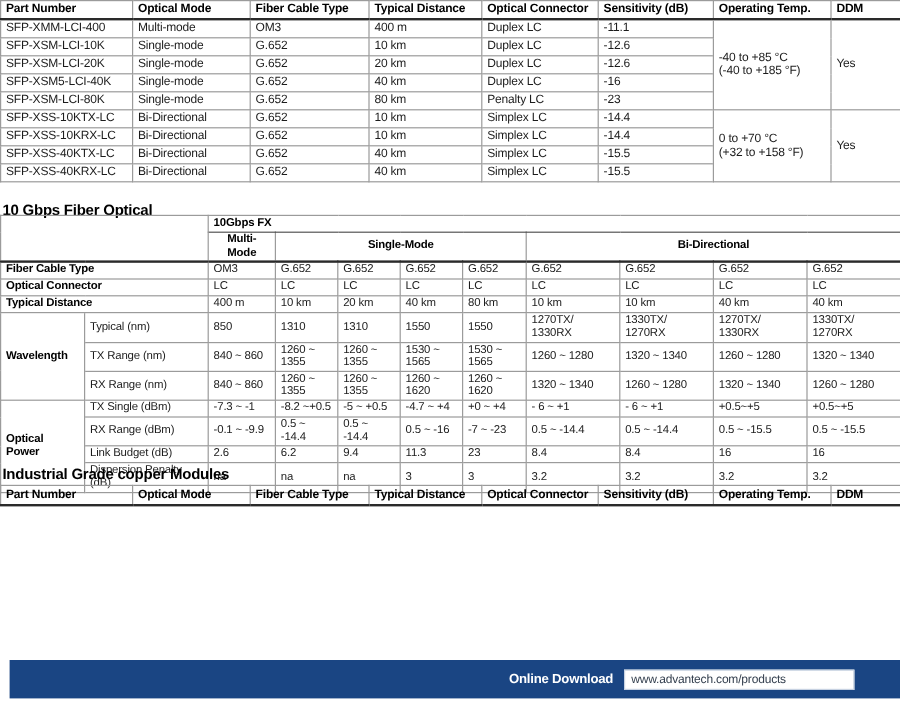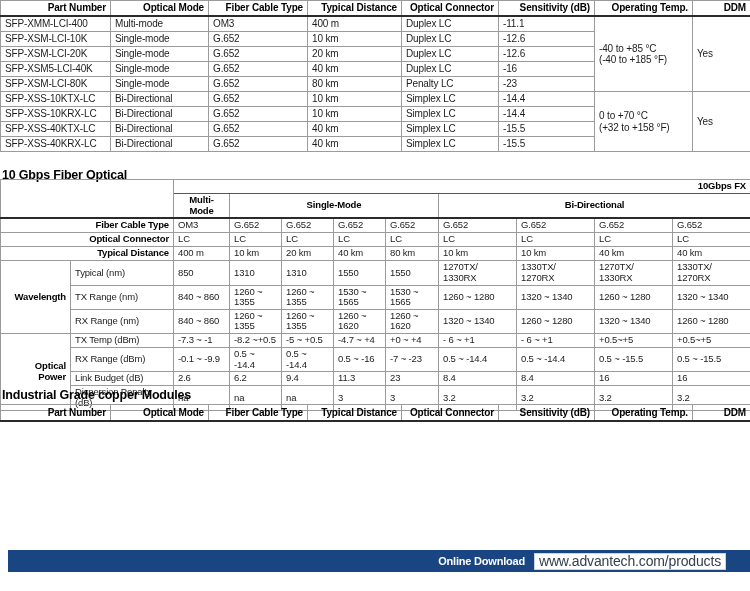--- a/index.html
+++ b/index.html
@@ -11,21 +11,21 @@
   }
   table{border-collapse:collapse;table-layout:fixed;width:750px;position:absolute;left:0;}
   td,th{
     border:1px solid #9b9b9b;
     padding:1px 4px;
     font-size:10px;line-height:1.12;
     text-align:left;vertical-align:middle;
     font-weight:normal;white-space:pre-line;
     overflow:hidden;
   }
-  th{font-weight:bold;color:#000;text-align:right;}
+  th{font-weight:bold;color:#000;}
   table{border:1px solid #7d7d7d;}
 
   
   .t1{top:0;}
   .t1 th{height:12px;border-bottom:2px solid #2a2a2a;}
   .t1 td{height:12px;}
 
   
   .sec-title{
     position:absolute;left:2px;margin:0;
@@ -42,30 +42,30 @@
   .t2 .corner{border-bottom:2px solid #2a2a2a;}
   .t2 .rowlabel{font-weight:bold;}
 
   
   .t3{top:404px;}
   .t3 th{height:13px;border-bottom:2px solid #2a2a2a;}
   .t3 td{height:26px;}
 
   
   .footer-bar{
-    position:absolute;top:550px;left:8px;right:0;height:22px;
+    position:absolute;top:550px;left:8px;right:0;height:32px;
     background:#1a4583;
     display:flex;align-items:center;justify-content:flex-end;
-    gap:9px;padding-right:24px;box-sizing:border-box;
+    gap:9px;padding-right:38px;box-sizing:border-box;
   }
   .footer-label{color:#ffffff;font-weight:bold;font-size:11px;letter-spacing:-0.2px;}
   .url-box{
     background:#ffffff;border:1px solid #c7d2e2;
     width:180px;height:15px;display:flex;align-items:center;
-    padding:0 5px;font-size:14px;color:#35404f;justify-content:center;
+    padding:0 5px;font-size:10px;color:#35404f;
   }
 </style>
 </head>
 <body>
 
 <table class="t1">
   <colgroup>
     <col style="width:110px">
       <col style="width:98px">
       <col style="width:99px">
@@ -270,21 +270,21 @@
         <td>1260 ~ 1620</td>
         <td>1260 ~ 1620</td>
         <td>1320 ~ 1340</td>
         <td>1260 ~ 1280</td>
         <td>1320 ~ 1340</td>
         <td>1260 ~ 1280</td>
       </tr>
       <tr>
         <th rowspan="4" class="rowlabel">Optical
 Power</th>
-        <td>TX Temp (dBm)</td>
+        <td>TX Single (dBm)</td>
         <td>-7.3 ~ -1</td>
         <td>-8.2 ~+0.5</td>
         <td>-5 ~ +0.5</td>
         <td>-4.7 ~ +4</td>
         <td>+0 ~ +4</td>
         <td>- 6 ~ +1</td>
         <td>- 6 ~ +1</td>
         <td>+0.5~+5</td>
         <td>+0.5~+5</td>
       </tr>

